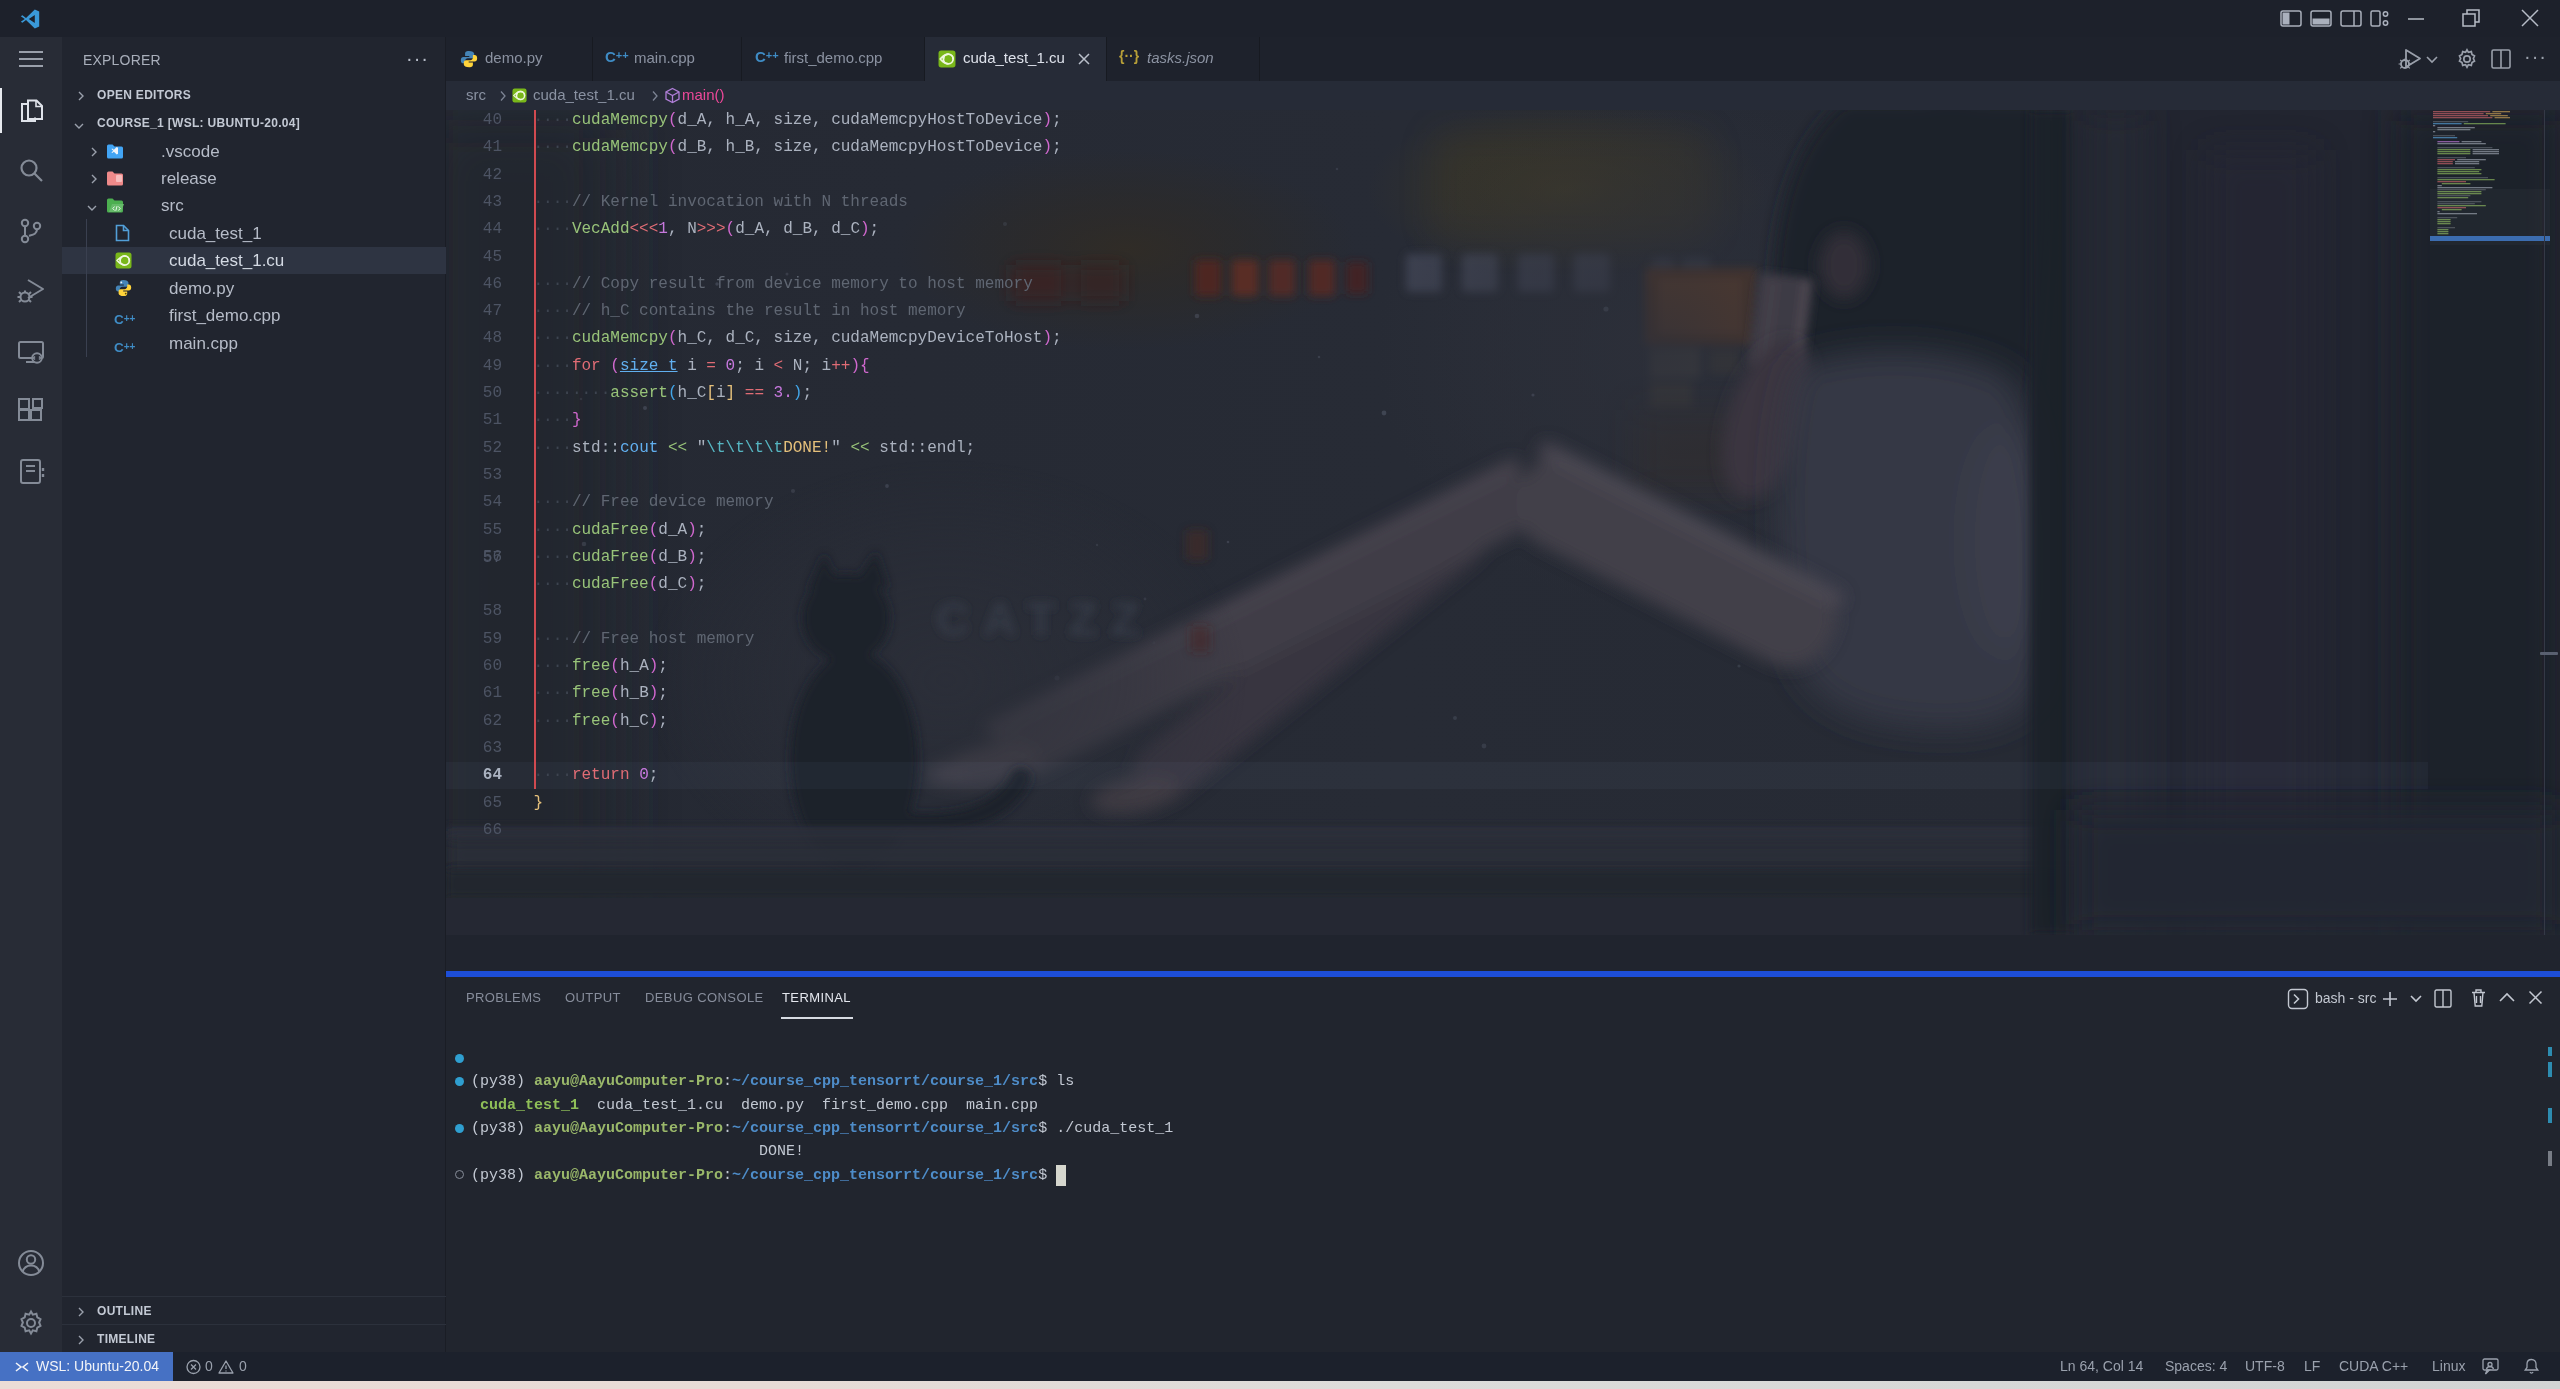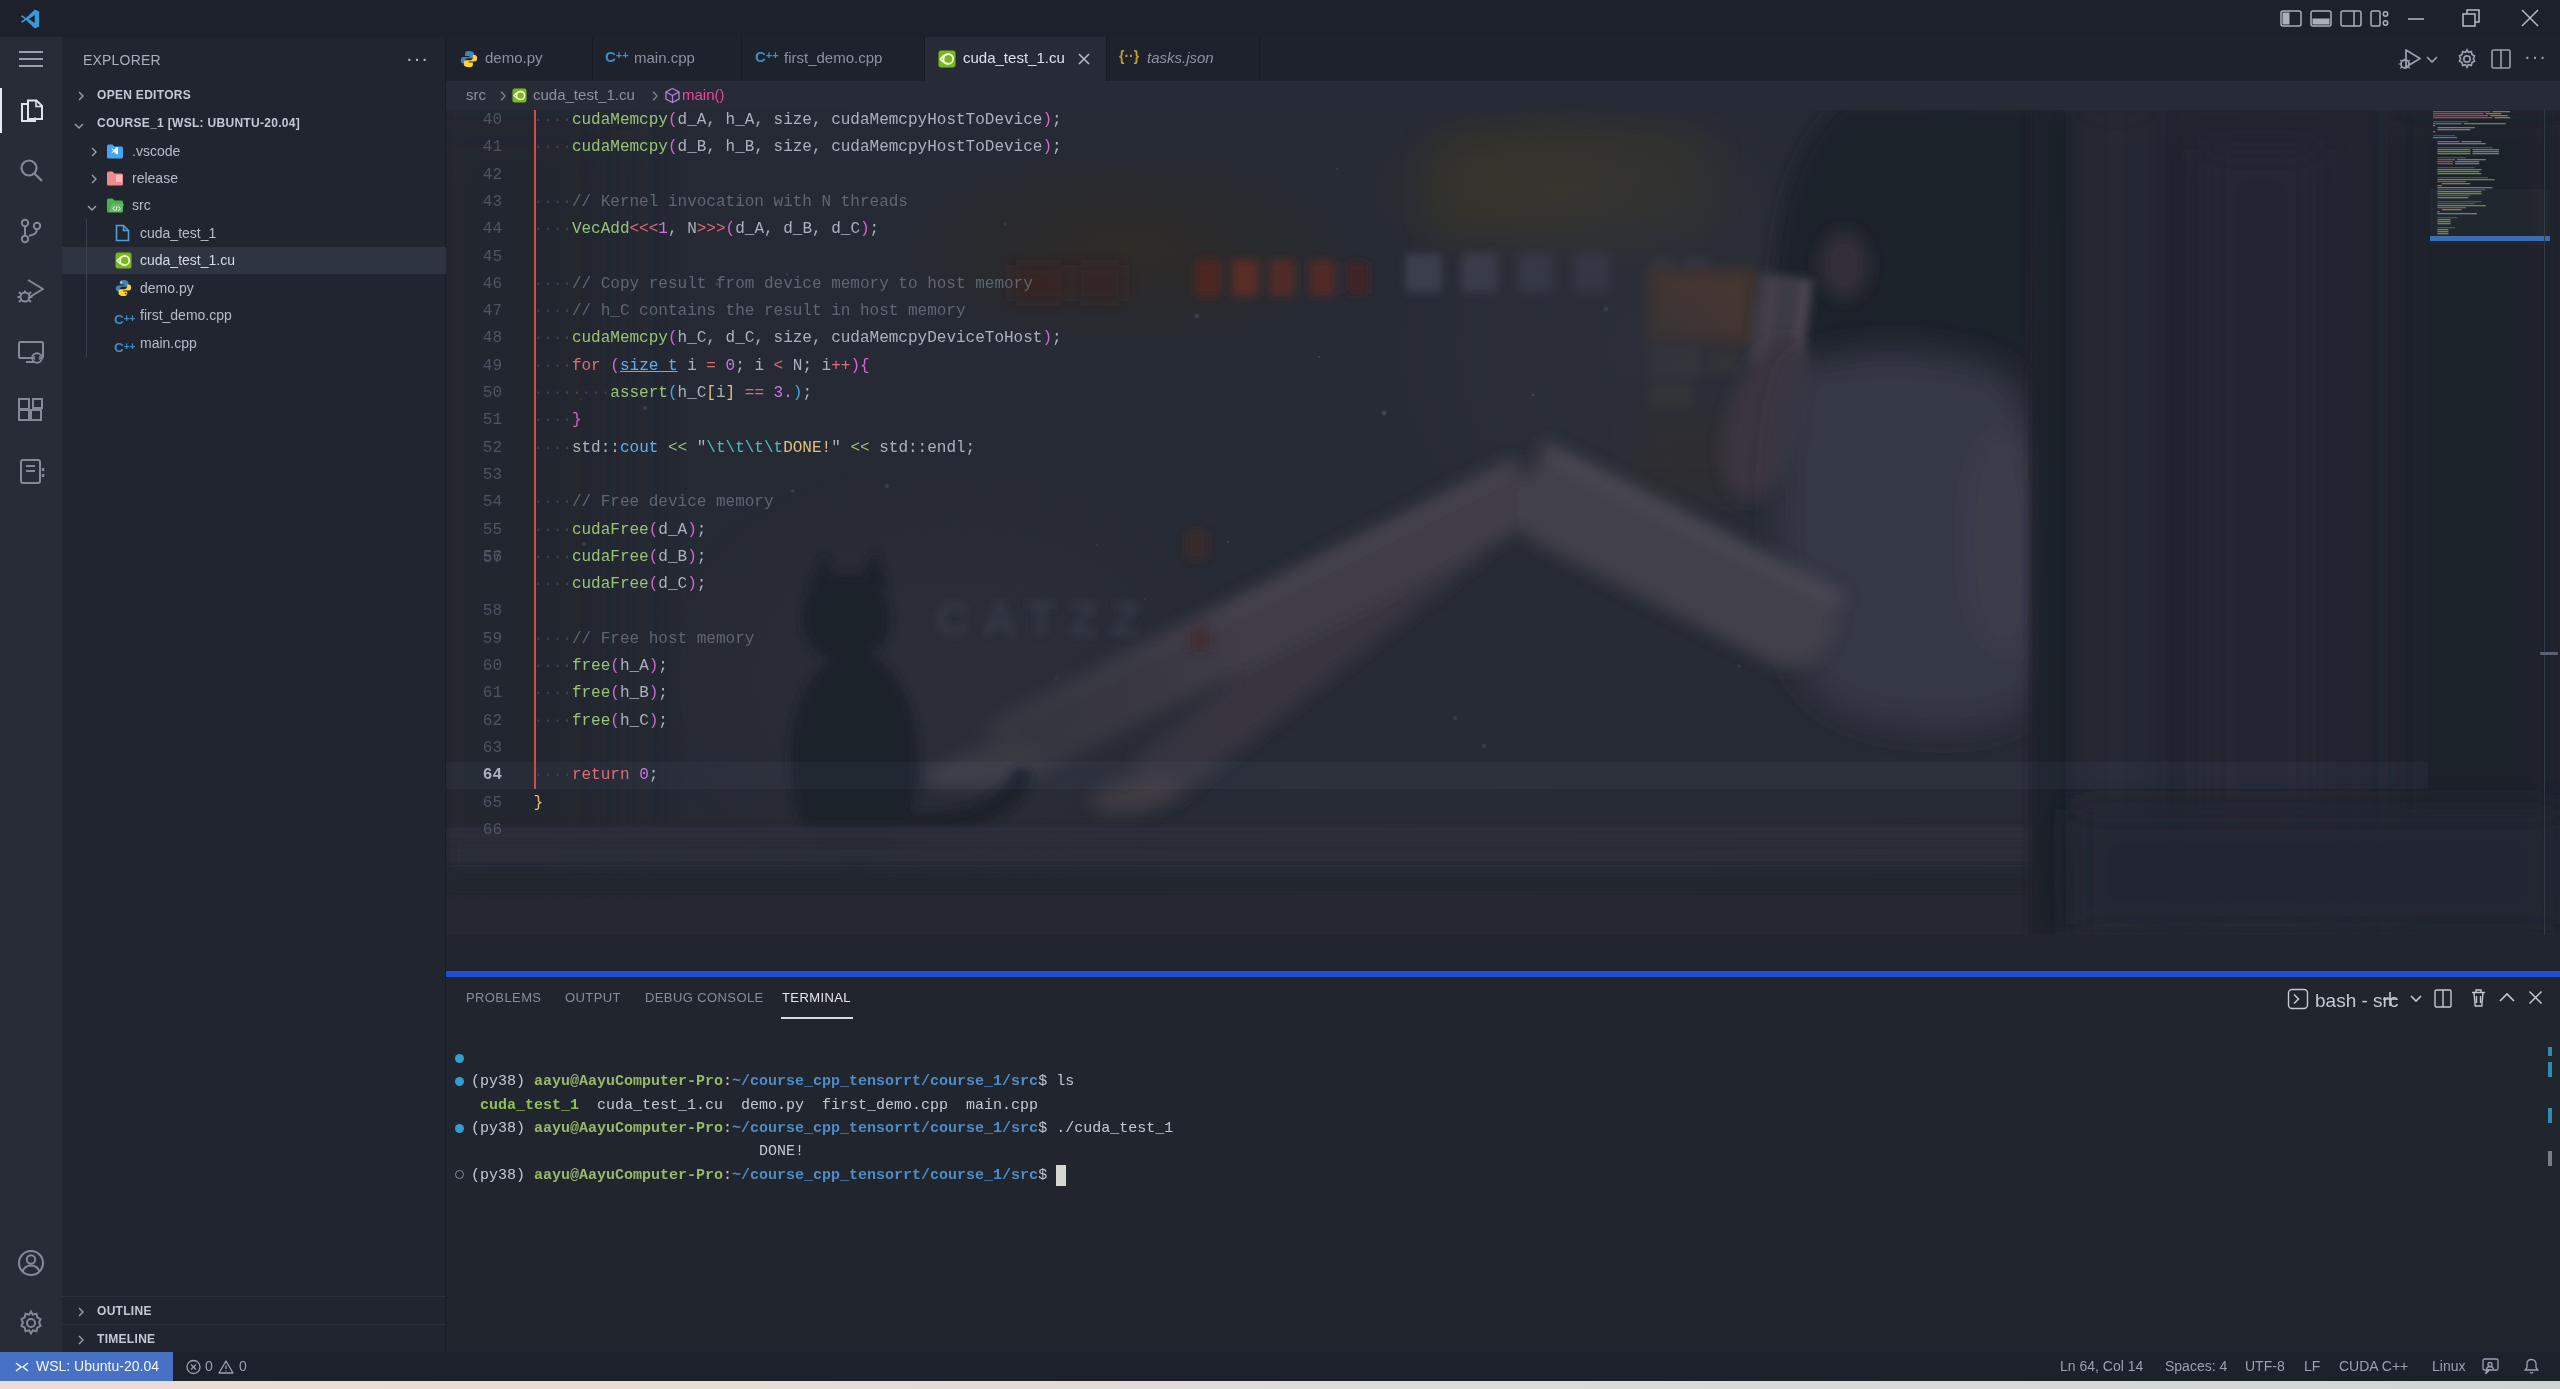--- a/index.html
+++ b/index.html
@@ -11,21 +11,21 @@
   #titlebar { position:absolute; left:0; top:0; width:2560px; height:37px; background:#1d212b; }
   #titletext { position:absolute; top:9px; left:0; width:2560px; text-align:center; font-size:15px; color:#9aa1ae; }
 
   
   #activitybar { position:absolute; left:0; top:37px; width:62px; height:1315px; background:#282c36; }
 
   
   #sidebar { position:absolute; left:62px; top:37px; width:384px; height:1315px; background:#21252f; border-right:1px solid #1a1d25; }
   .sect { font-size:12px; font-weight:bold; color:#c3c9d4; letter-spacing:.3px; }
   .row { position:absolute; left:0; width:384px; height:27px; line-height:27px; }
-  .tree-label { font-size:14px; color:#b6bcc8; }
+  .tree-label { font-size:17px; color:#b6bcc8;margin-left:29px; }
 
   
   #tabs { position:absolute; left:446px; top:37px; width:2114px; height:44px; background:#1e222c; }
   .tab { position:absolute; top:0; height:44px; border-right:1px solid #171a21; }
   .tab .lbl { position:absolute; top:12px; font-size:15px; color:#8b92a1; white-space:nowrap; }
   #breadcrumb { position:absolute; left:446px; top:81px; width:2114px; height:29px; background:#262b37; font-size:15px; color:#8a92a2; }
   #editor { position:absolute; left:446px; top:110px; width:2114px; height:825px; background:#262b37; overflow:hidden; }
   #gutter { position:absolute; left:0; top:0; width:87px; height:825px; }
   .lnum { position:absolute; left:0; width:56px; text-align:right; font-family:"Liberation Mono", monospace; font-size:16px; color:#4d5464; height:27.3px; line-height:27.3px; }
   .cl { position:absolute; left:87.5px; white-space:pre; font-family:"Liberation Mono", monospace; font-size:16px; height:27.3px; line-height:27.3px; color:#abb2bf;text-align:center; }
@@ -608,21 +608,21 @@
   <div class="ptab" style="left:20px">PROBLEMS</div>
   <div class="ptab" style="left:119px">OUTPUT</div>
   <div class="ptab" style="left:199px">DEBUG CONSOLE</div>
   <div class="ptab" style="left:336px;color:#e4e7ee">TERMINAL</div>
   <div class="abs" style="left:335px;top:40px;width:72px;height:1.5px;background:#d7dbe2"></div>
 
   <svg class="abs" style="left:1841px;top:11px" width="22" height="22" viewBox="0 0 22 22" fill="none" stroke="#c3c8d1" stroke-width="1.4">
     <rect x="1.5" y="1.5" width="19" height="19" rx="3.5"></rect>
     <path d="M7 6.5 l4.5 4.5 L7 15.5" stroke-width="1.6"></path>
   </svg>
-  <div class="abs" style="left:1869px;top:13px;font-size:19px;color:#c3c8d1">bash - src</div>
+  <div class="abs" style="left:1869px;top:13px;font-size:14px;color:#c3c8d1">bash - src</div>
   <svg class="abs" style="left:1936px;top:14px" width="42" height="16" viewBox="0 0 42 16" fill="none" stroke="#c3c8d1" stroke-width="1.6">
     <path d="M8 1 v14 M1 8 h14"></path>
     <path d="M29 5 l5 5 l5-5"></path>
   </svg>
   <svg class="abs" style="left:1988px;top:12px" width="18" height="19" viewBox="0 0 18 19" fill="none" stroke="#c3c8d1" stroke-width="1.4">
       <rect x="1" y="1" width="16" height="17" rx="1.5"></rect>
       <path d="M9 1 v17"></path>
     </svg>
   <svg class="abs" style="left:2024px;top:11px" width="17" height="20" viewBox="0 0 17 20" fill="none" stroke="#c3c8d1" stroke-width="1.4">
       <path d="M2 4.5 h13 M4 4.5 l1.2 13.5 h6.6 L13 4.5 M6.5 8 v7 M10.5 8 v7 M6 4.5 v-2.5 h5 v2.5"></path>

